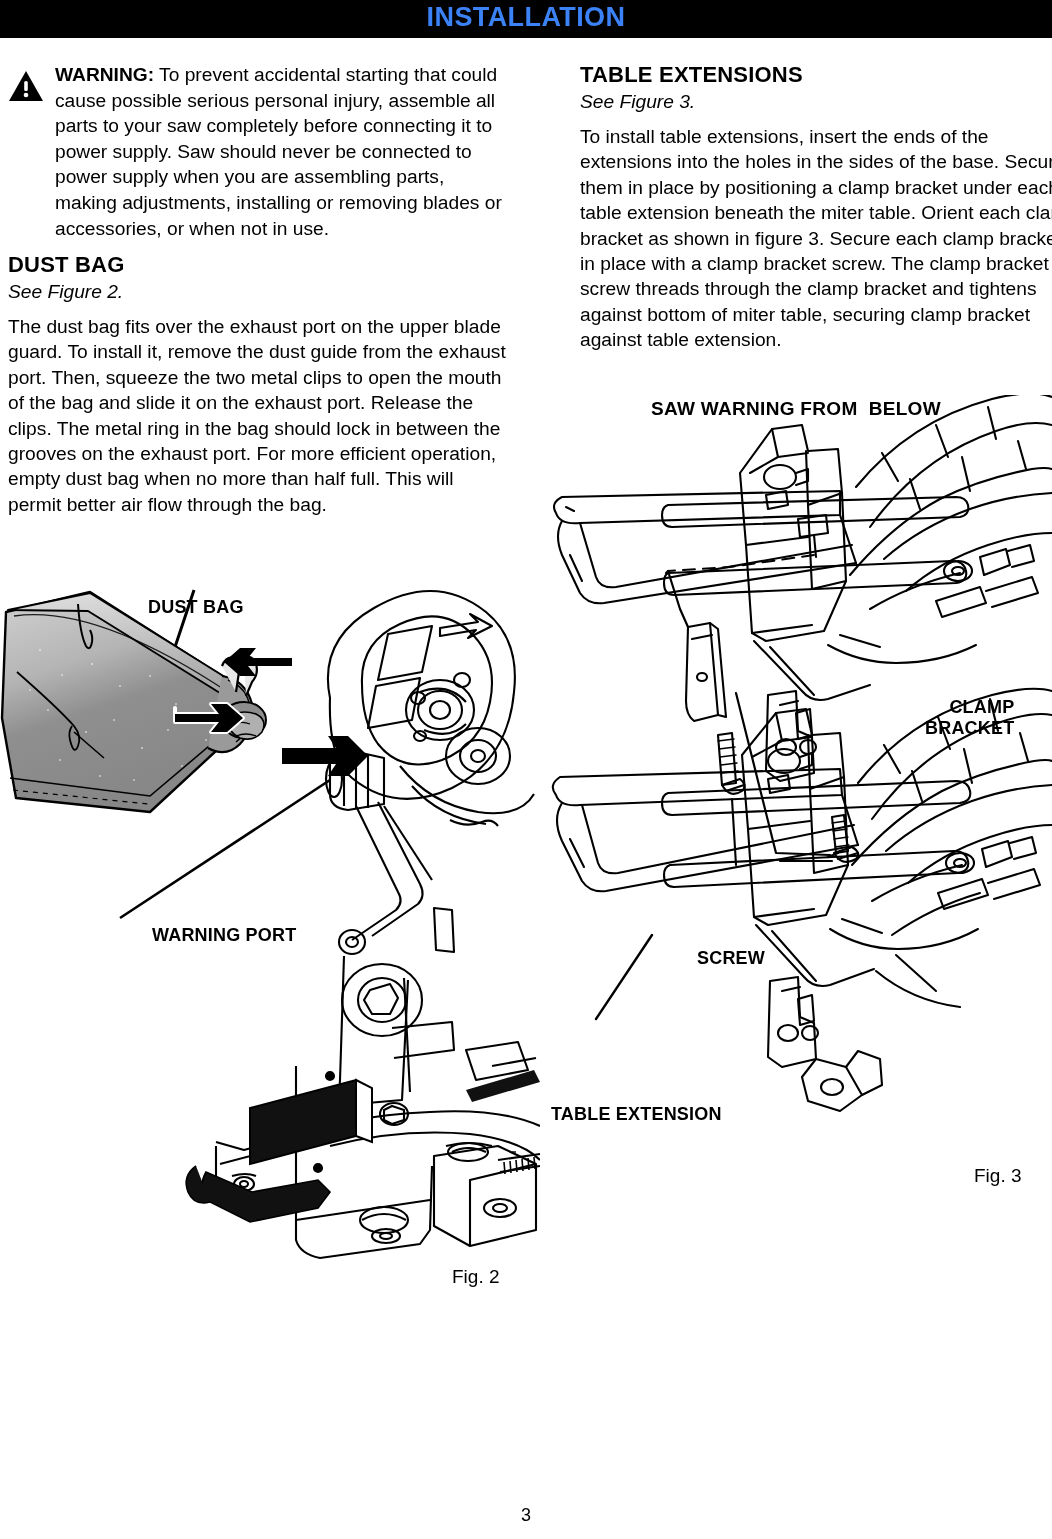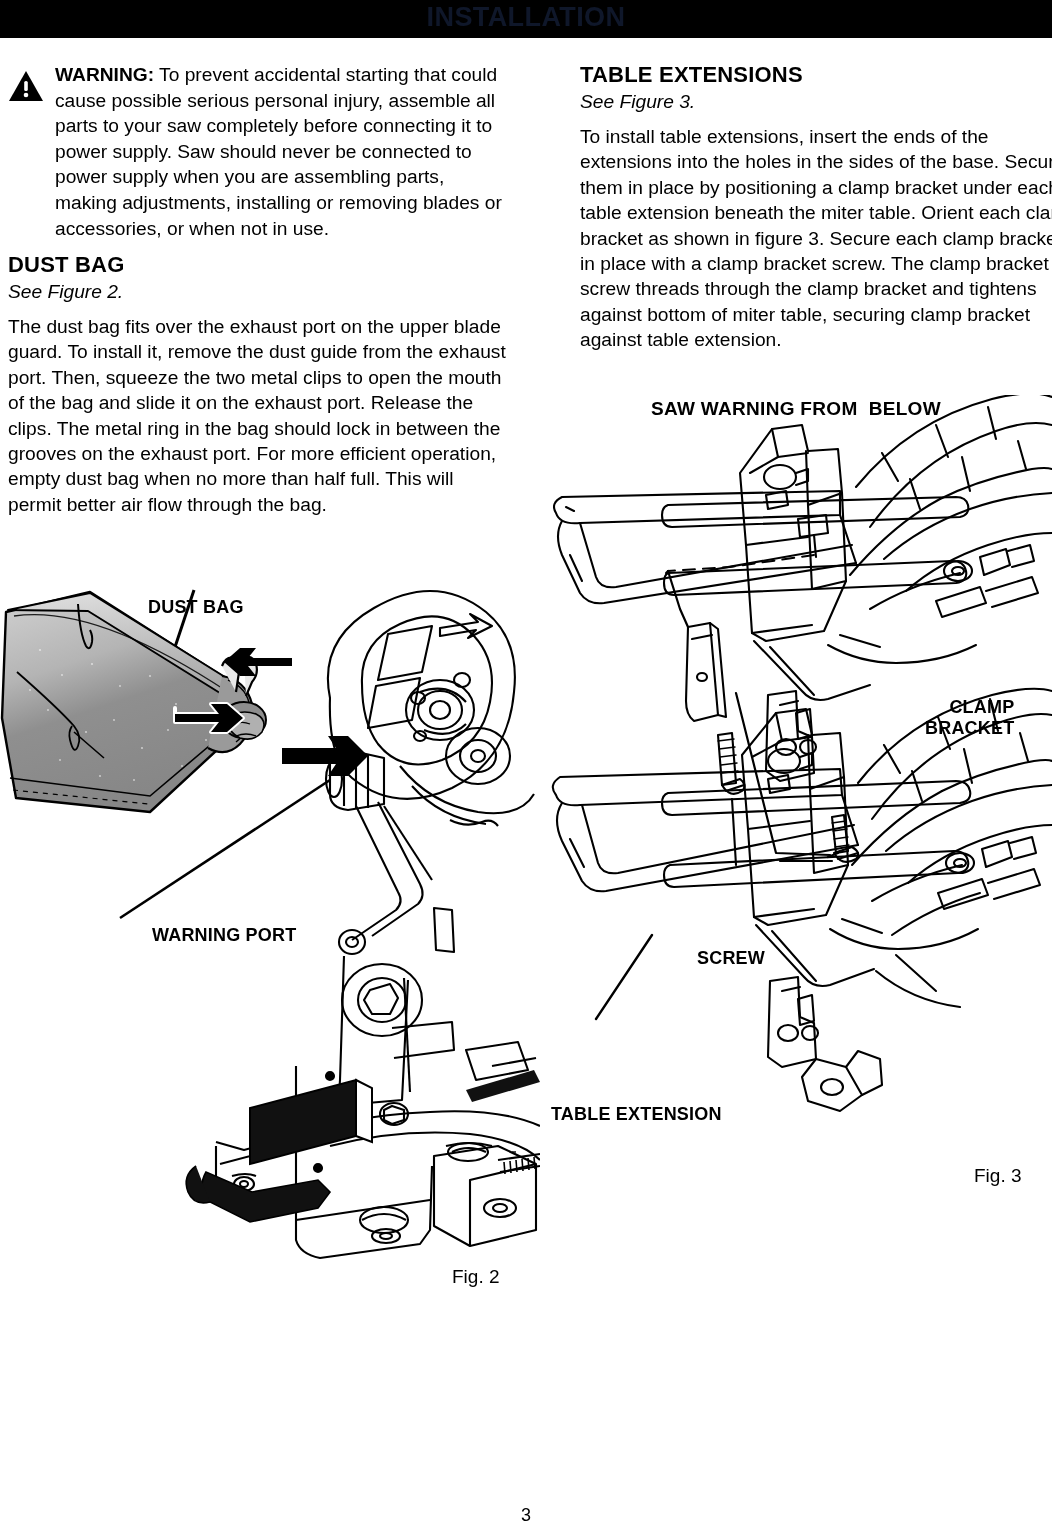--- a/index.html
+++ b/index.html
@@ -27,21 +27,21 @@
     background: #000000;
   }
   .header-title {
     position: absolute;
     left: 0;
     top: 0;
     width: 1052px;
     height: 38px;
     line-height: 34px;
     text-align: center;
-    color: #0f172a;
+    color: #3b82f6;
     font-size: 27px;
     font-weight: bold;
     letter-spacing: 0.4px;
     font-family: "Liberation Sans", sans-serif;
   }
 
   
   .col-left {
     position: absolute;
     left: 8px;

